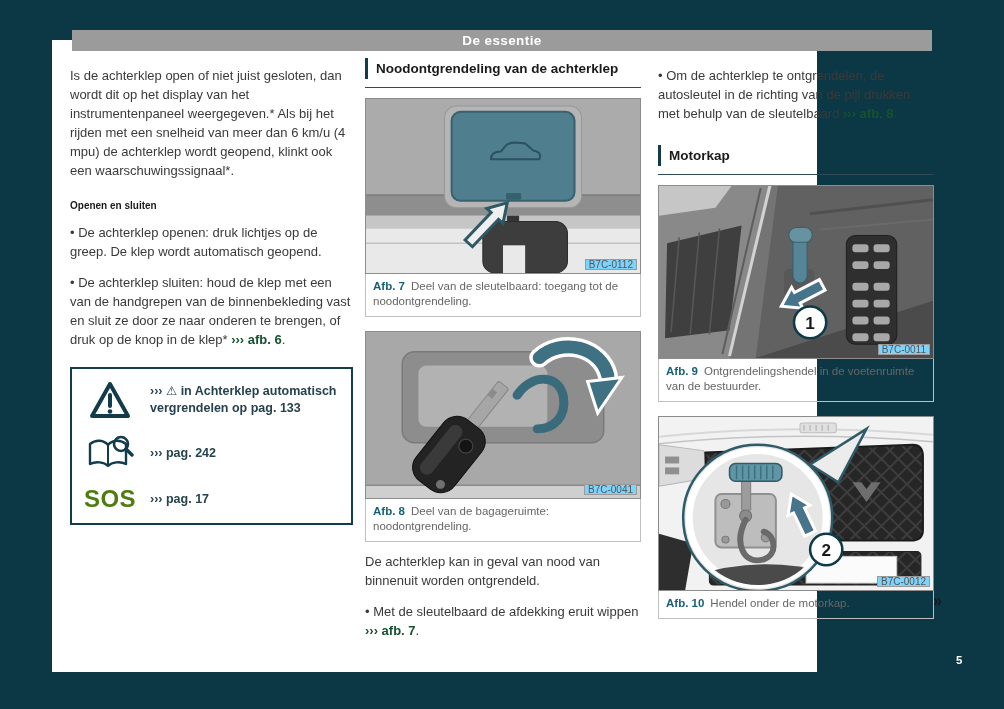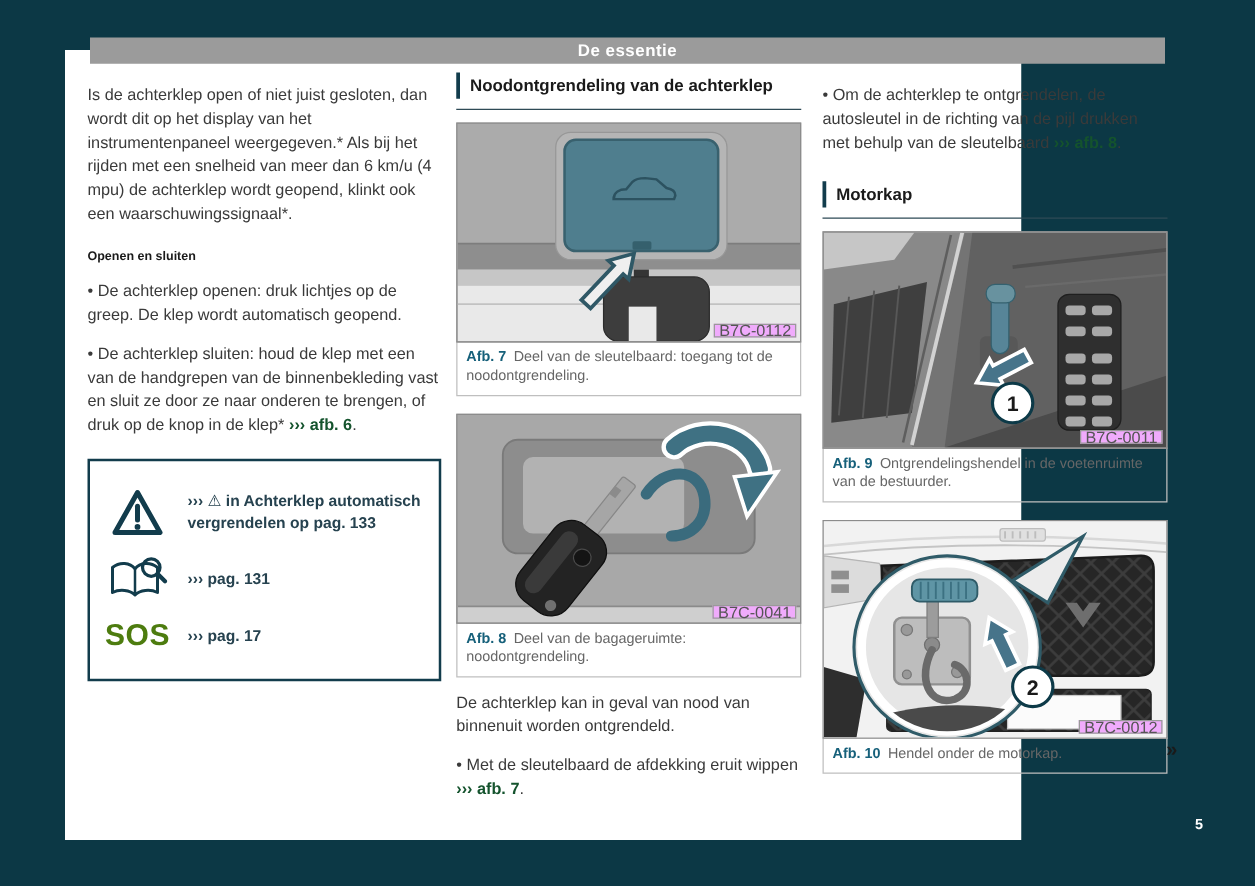--- a/index.html
+++ b/index.html
@@ -34,38 +34,38 @@
 
   .section-h {
     margin-top: 2px; border-bottom: 1px solid #2e4a56; padding-bottom: 8px;
   }
   .section-h .ht {
     display: block; border-left: 3px solid #123c4c; padding: 2px 0 2px 8px;
     font-weight: bold; font-size: 13.5px; color: #1a1a1a; line-height: 17px;
   }
 
   .info-box {
-    margin-top: 18px; border: 2px solid #123c4c; padding: 20px 8px;
+    margin-top: 18px; border: 2px solid #123c4c; padding: 10px 8px;
     display: flex; flex-direction: column; gap: 13px;
   }
   .ib-row { display: flex; align-items: center; gap: 10px; }
   .ib-icon { flex: 0 0 60px; display: flex; align-items: center; justify-content: center; }
   .ib-text { font-size: 12.5px; line-height: 17px; font-weight: bold; color: #26424f; }
   .sos { font-size: 24px; font-weight: bold; color: #4d7c0f; letter-spacing: .5px; }
 
   figure.fig { margin-top: 10px; }
   figure.fig.gap { margin-top: 14px; }
   .fig-img {
     position: relative; border: 1px solid #8c8c8c; background: #a9a9a9; overflow: hidden;
   }
   .fig-img svg { display: block; width: 100%; height: 100%; }
   .fig-code {
     position: absolute; right: 3px; bottom: 3px;
-    background: #f0abfc; border: 1px solid #9a9a9a;
-    font-size: 13px; line-height: 9px; color: #555; padding: 0 3px;
+    background: #7dd3fc; border: 1px solid #9a9a9a;
+    font-size: 10px; line-height: 9px; color: #555; padding: 0 3px;
   }
   figcaption {
     border: 1px solid #bfbfbf; margin-top: -1px; padding: 5px 7px 7px;
     font-size: 11.5px; line-height: 15px; color: #666;
   }
   .fig-label { color: #16607a; font-weight: bold; margin-right: 6px; white-space: nowrap; }
 
   .continuation {
     position: absolute; left: 881px; top: 552px;
     font-size: 16px; font-weight: bold; color: #1a1a1a;
@@ -105,21 +105,21 @@
       </div>
       <div class="ib-row">
         <div class="ib-icon">
           <svg width="48" height="38" viewBox="0 0 48 38">
             <path d="M4,10 C10,5 18,6 22,11 C26,6 34,5 40,10 V30 C34,27 26,28 22,32 C18,28 10,27 4,30 Z" fill="none" stroke="#123c4c" stroke-width="2.4" stroke-linejoin="round"></path>
             <line x1="22" y1="11" x2="22" y2="32" stroke="#123c4c" stroke-width="2"></line>
             <circle cx="35" cy="10" r="7" fill="none" stroke="#123c4c" stroke-width="2.6"></circle>
             <line x1="40" y1="15" x2="46" y2="21" stroke="#123c4c" stroke-width="3.4" stroke-linecap="round"></line>
           </svg>
         </div>
-        <div class="ib-text">››› pag. 131</div>
+        <div class="ib-text">››› pag. 242</div>
       </div>
       <div class="ib-row">
         <div class="ib-icon sos">SOS</div>
         <div class="ib-text">››› pag. 17</div>
       </div>
     </div>
   </div>
 
   <div class="col col2">
     <div class="section-h">

